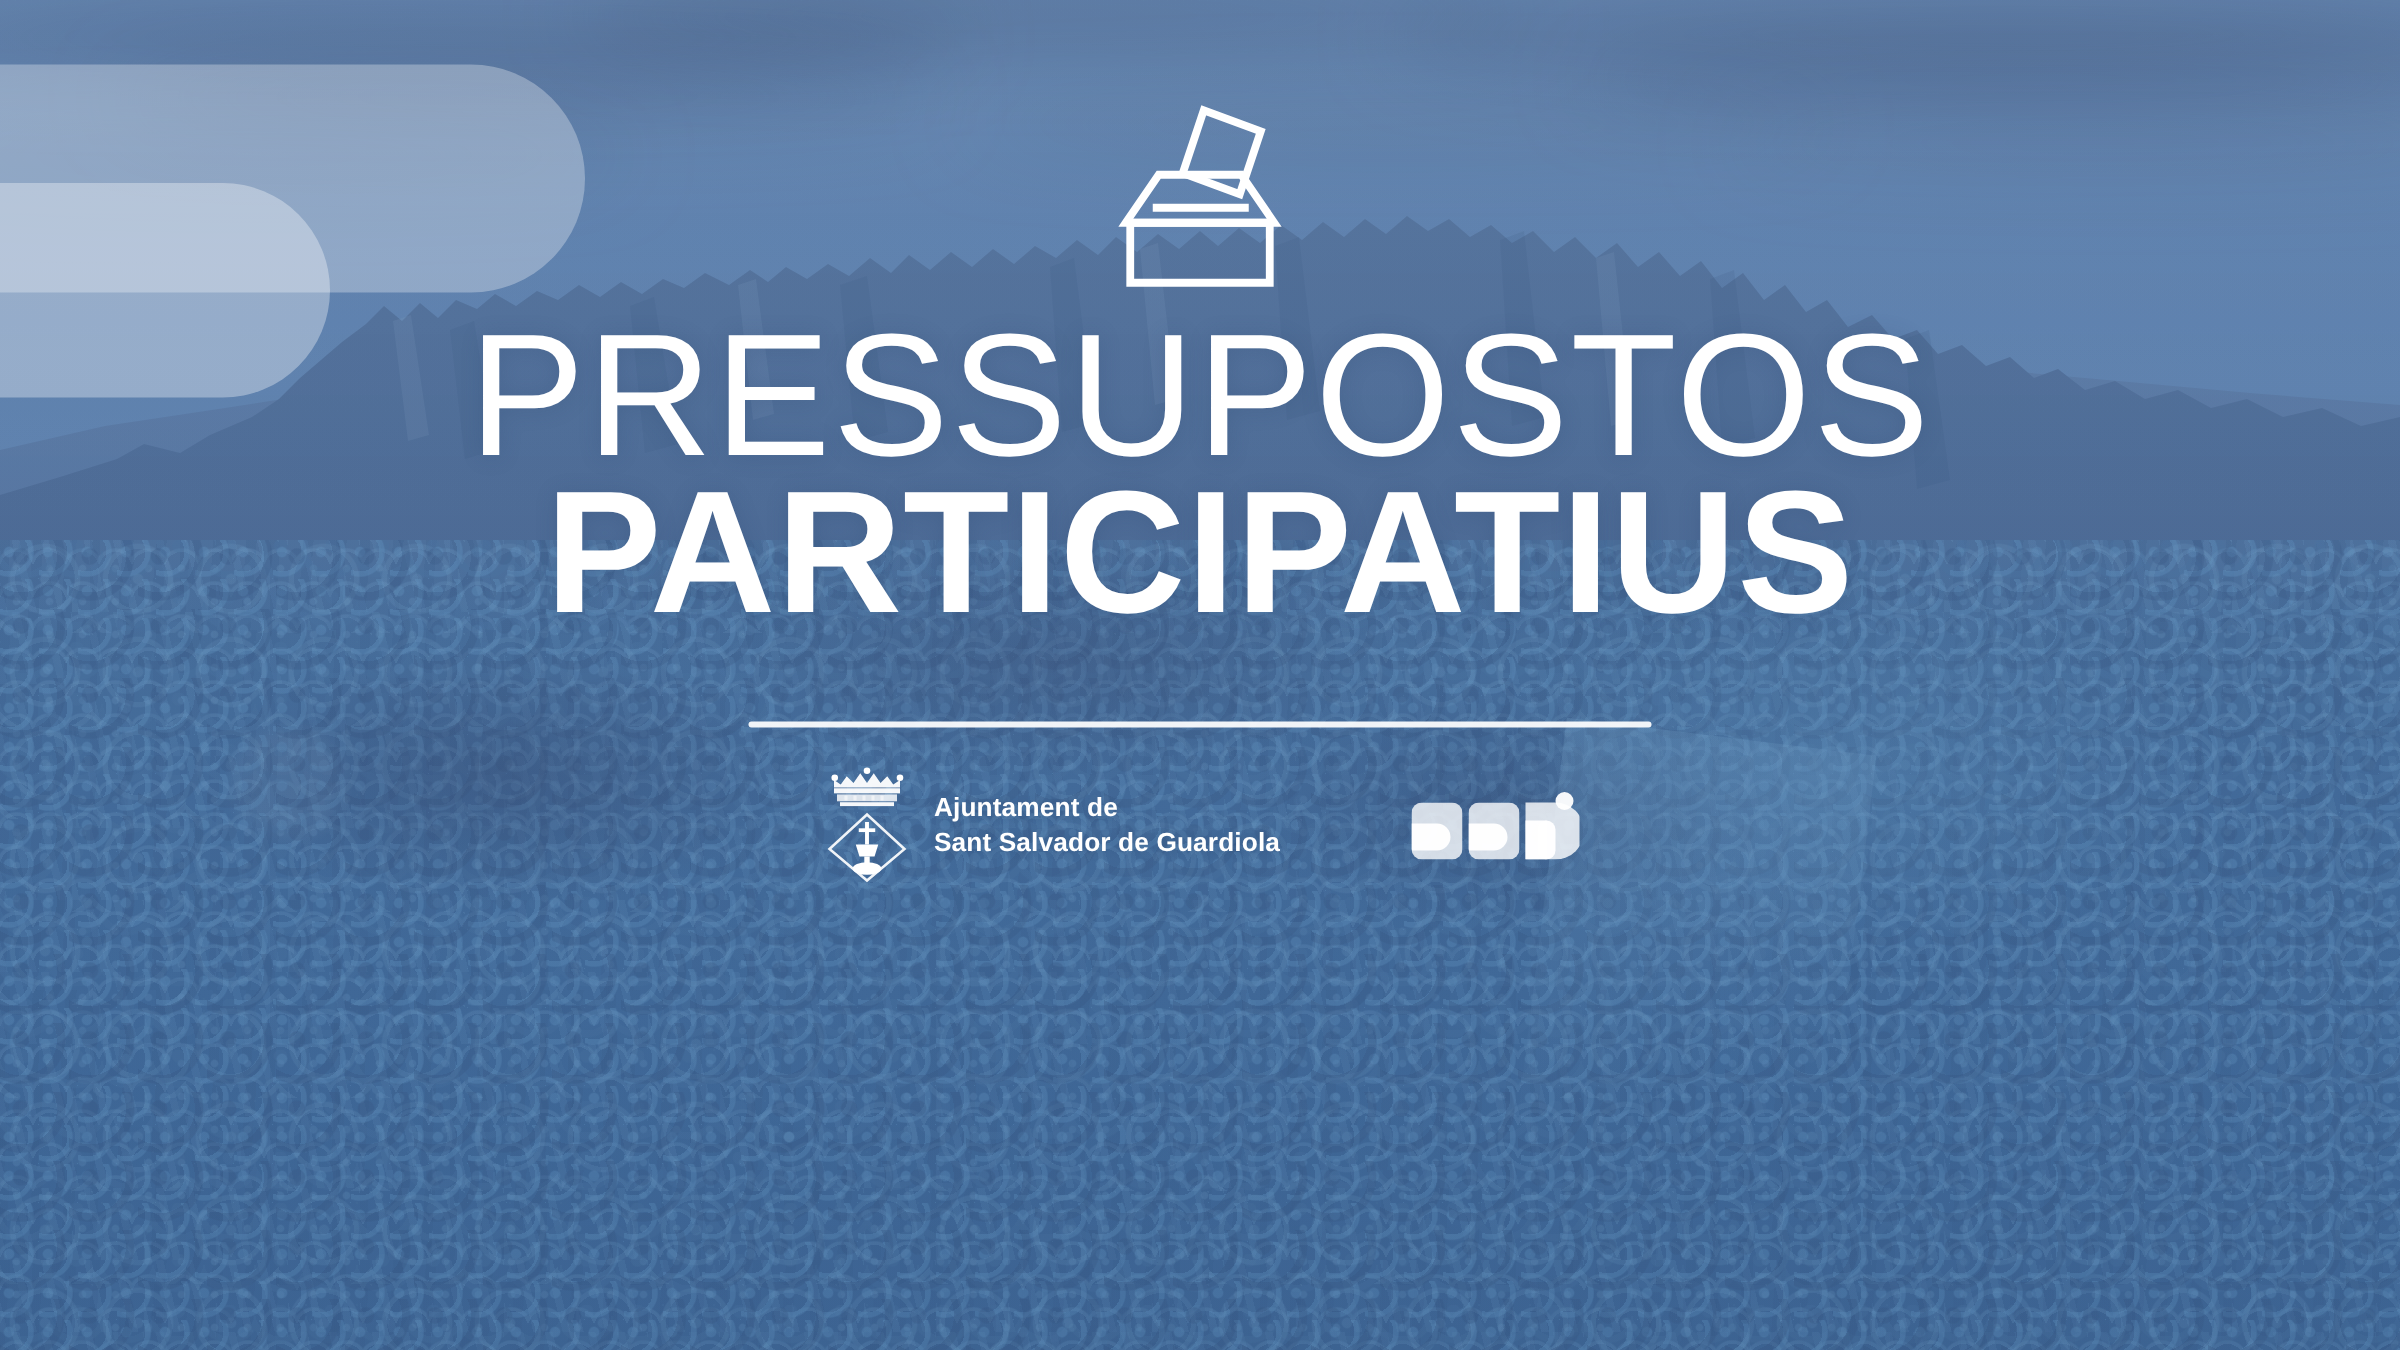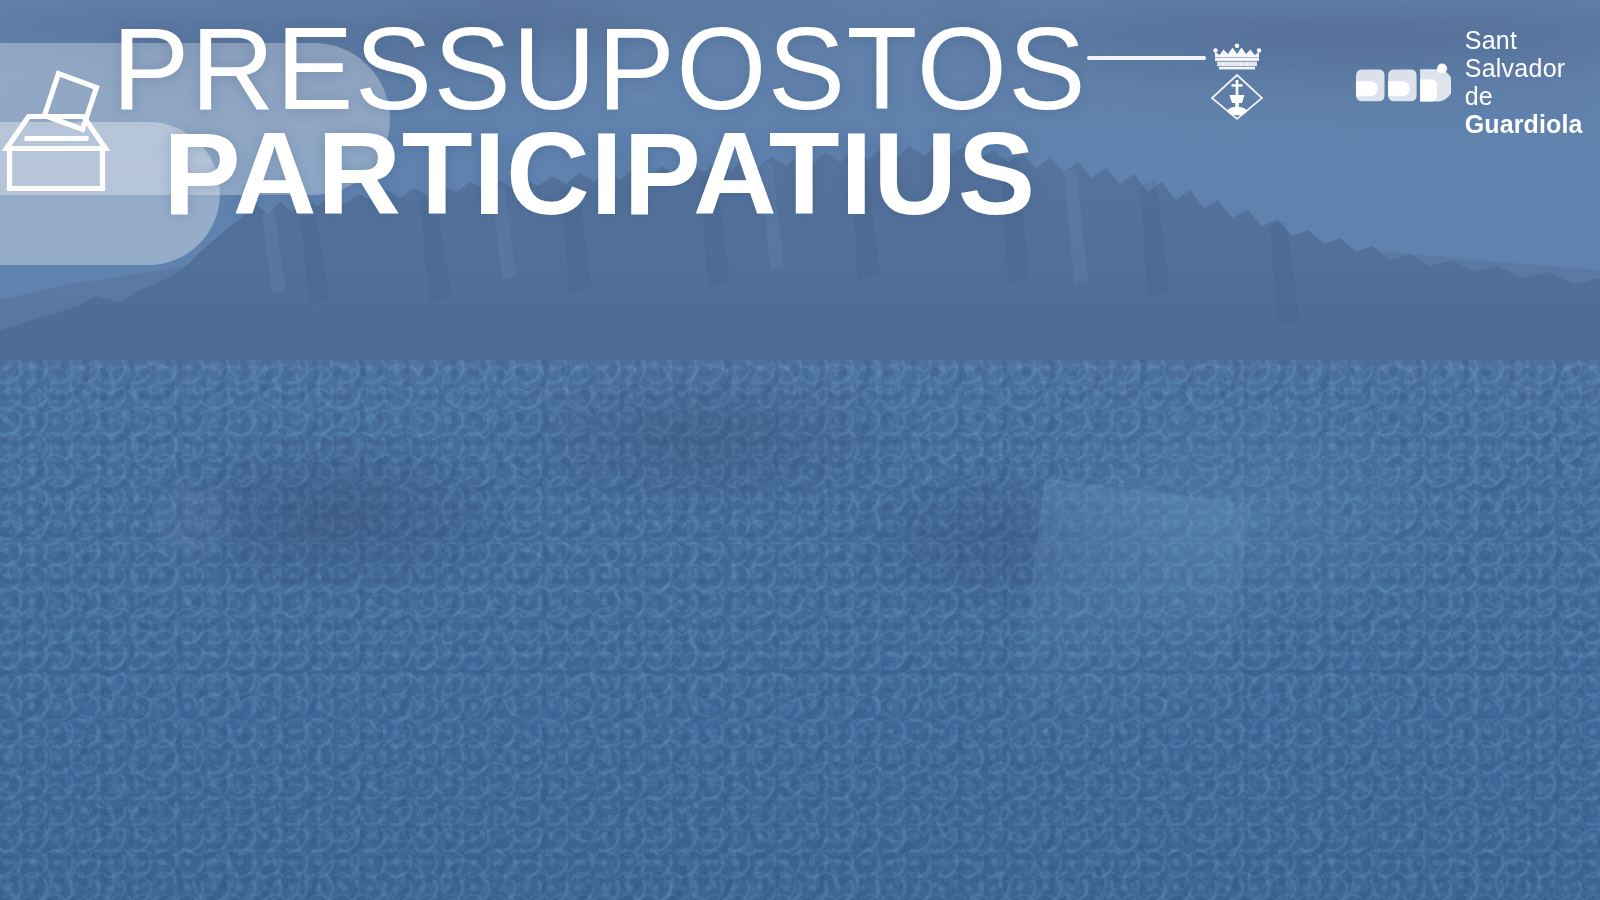--- a/index.html
+++ b/index.html
@@ -96,21 +96,21 @@
     background:rgba(255,255,255,.30);
     border-top-right-radius:999px;
     border-bottom-right-radius:999px;
   }
   .pill.big{   left:-140px; top:43px;  width:530px; height:152px; }
   .pill.small{ left:-160px; top:122px; width:380px; height:143px; background:rgba(255,255,255,.34); }
 
   
   .content{
     position:absolute; left:0; right:0; top:0;
-    display:flex; flex-direction:row; align-items:flex-start;
+    display:flex; flex-direction:column; align-items:center;
     text-align:center;
   }
 
   .ballot-icon{ margin-top:62px; }
   .ballot-icon svg{ display:block; }
 
   .headline{
     margin-top:14px;
     color:#fff;
     line-height:.96;
@@ -290,20 +290,24 @@
           <path d="M31 32 L56 55 L31 76 L6 55 Z" fill="none" stroke="#ffffff" stroke-width="1.7" opacity=".92"></path>
 
           <g fill="#ffffff">
             <rect x="29.7" y="37" width="2.6" height="15"></rect>
             <rect x="25.5" y="41.2" width="11" height="2.5"></rect>
             <path d="M23.5 52 L38.5 52 L36 60 L26 60 Z"></path>
             <rect x="29.2" y="60" width="3.6" height="5"></rect>
             <ellipse cx="31" cy="68" rx="9.5" ry="4.2"></ellipse>
           </g>
         </svg>
+        <div class="ajt-text">
+          <span>Ajuntament de</span>
+          <span>Sant Salvador de Guardiola</span>
+        </div>
       </div>
 
       <div class="logo-ssg">
         <svg class="ssg-mark" viewBox="0 0 112 46" aria-hidden="true">
           <defs>
             <clipPath id="sClipA">
                 <rect x="0" y="8" width="34" height="38" rx="7"></rect>
               </clipPath>
             <clipPath id="sClipB">
                 <rect x="38" y="8" width="34" height="38" rx="7"></rect>
@@ -319,21 +323,17 @@
           <g clip-path="url(#sClipB)">
             <rect x="38" y="8" width="34" height="38" fill="#ffffff" opacity=".78"></rect>
             <path d="M38 22 H55 A9 9 0 0 1 55 40 H38 Z" fill="#ffffff" opacity=".96"></path>
           </g>
 
           <path d="M76 8 H96 A14 14 0 0 1 96 46 H76 Z" fill="#ffffff" opacity=".80"></path>
           <path d="M76 20 H90 V46 H76 Z" fill="#ffffff" opacity=".96"></path>
           <rect x="84" y="20" width="12" height="26" rx="6" fill="#ffffff" opacity=".96"></rect>
           <circle cx="102" cy="7" r="6" fill="#ffffff" opacity=".95"></circle>
         </svg>
-        <div class="ssg-text">
-          <span class="t1">Sant Salvador</span>
-          <span class="t2"><span class="lightword">de </span><span>Guardiola</span></span>
-        </div>
       </div>
 
     </div>
   </div>
 </div>
 
 </body></html>

